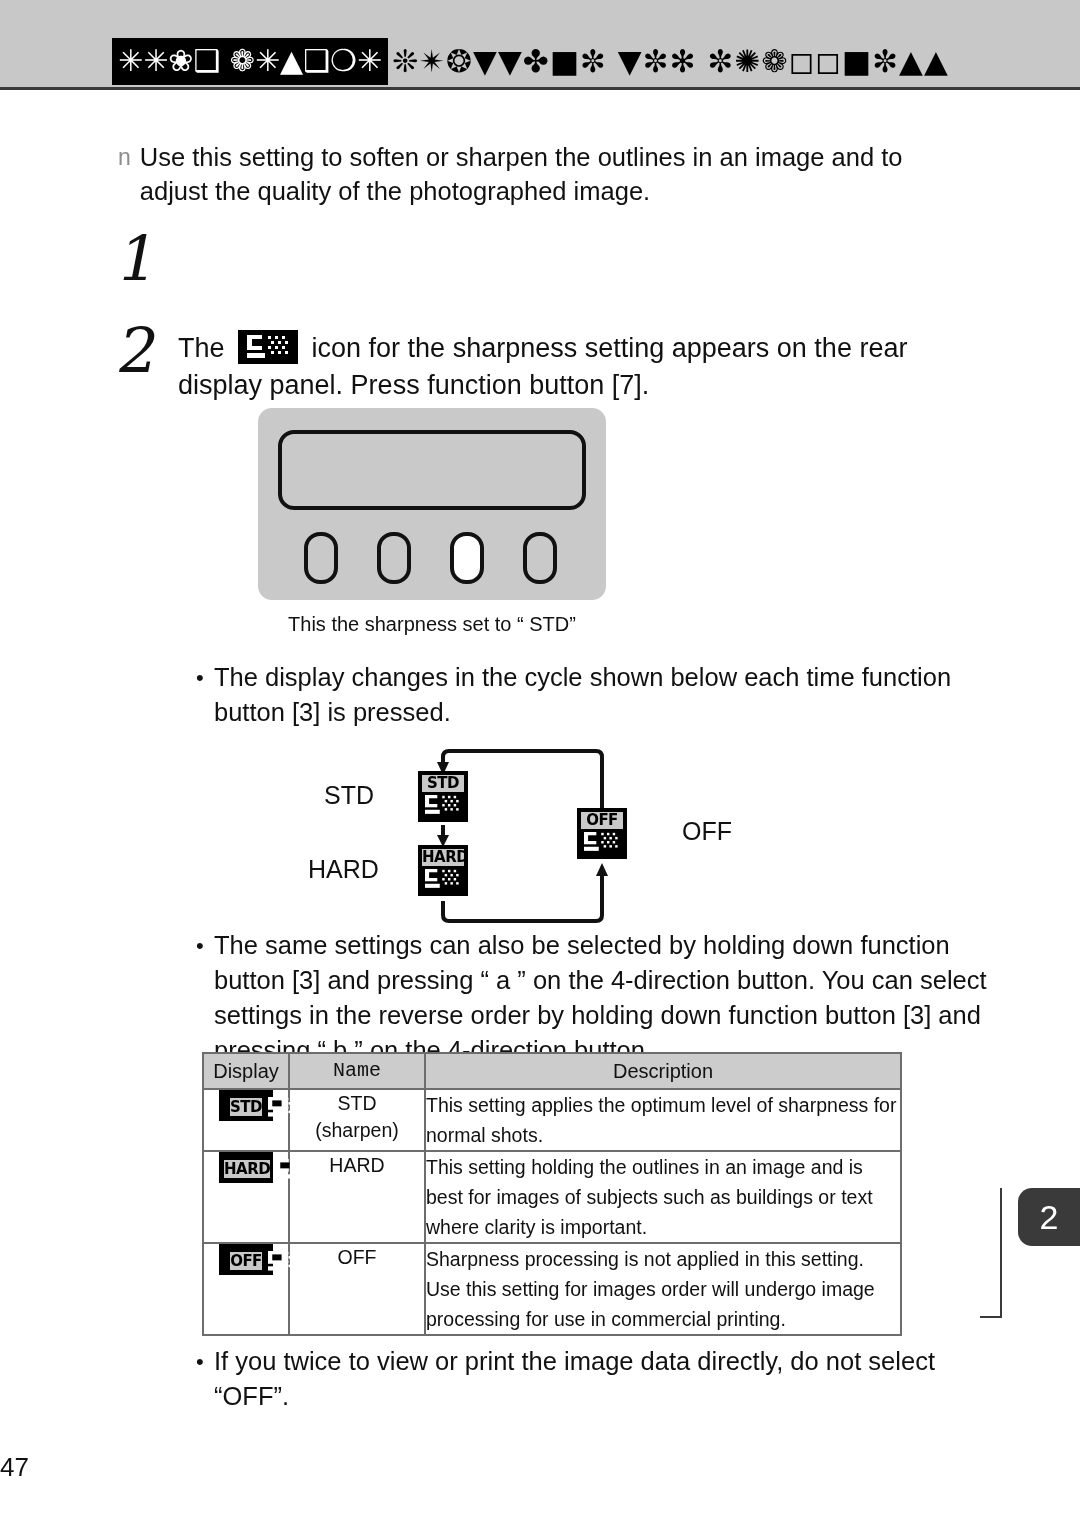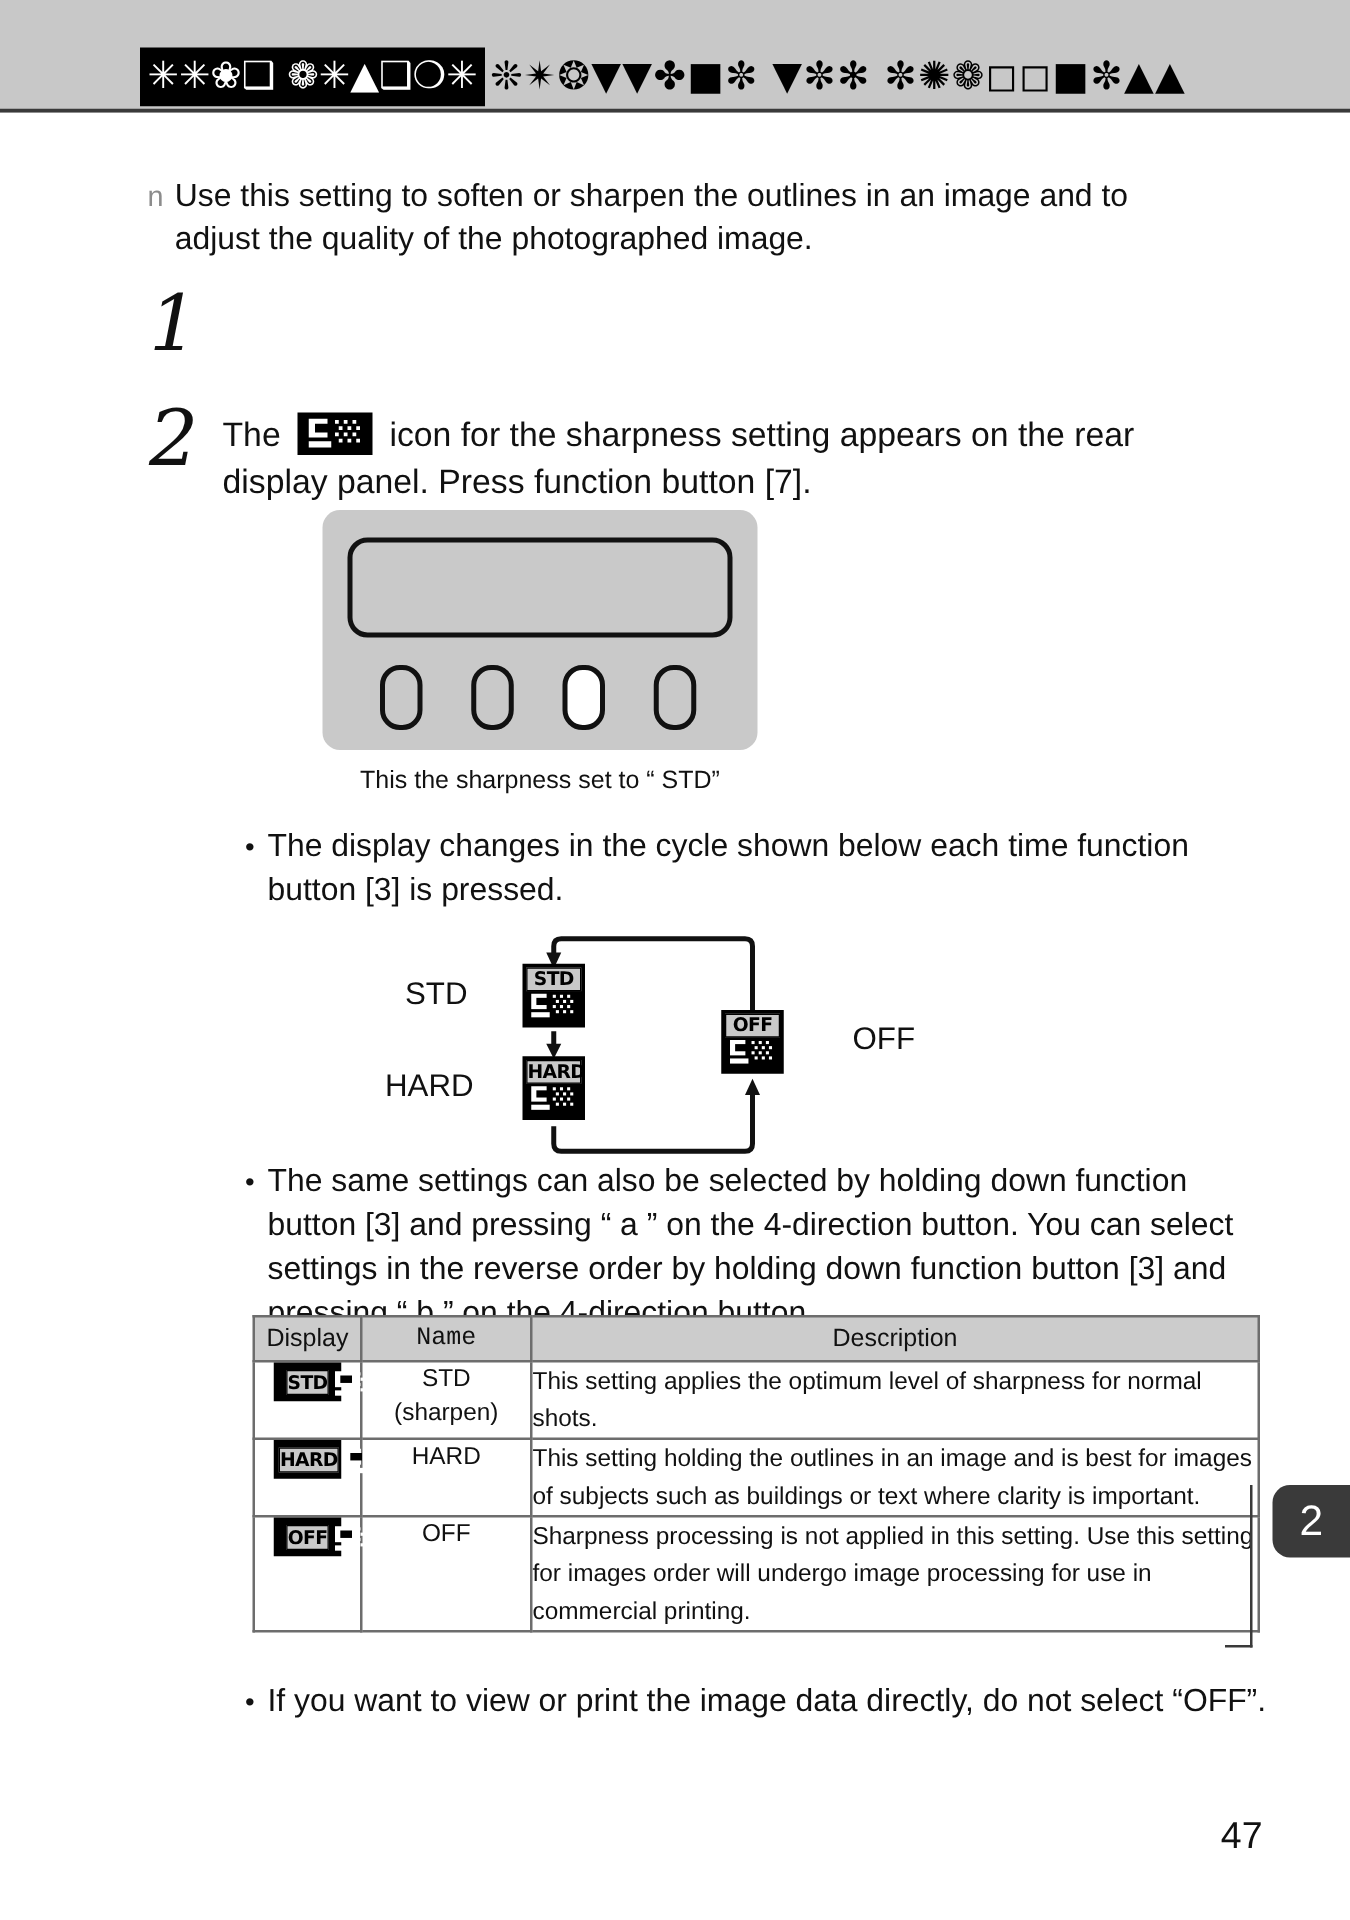--- a/index.html
+++ b/index.html
@@ -271,21 +271,21 @@
   }
   #label-std  { left: 24px;  top: 36px; }
   #label-hard { left: 8px;   top: 110px; }
   #label-off  { left: 382px; top: 72px; }
 
   
   table.settings {
     position: absolute;
     left: 202px;
     top: 962px;
-    width: 806px;
+    width: 700px;
     border-collapse: collapse;
     font-size: 19.5px;
     color: #111;
   }
   table.settings th,
   table.settings td {
     border: 2px solid #6d6d6d;
     padding: 0;
     vertical-align: top;
   }
@@ -375,22 +375,22 @@
     height: 2px;
     background: #3a3a3a;
   }
 
   
   .folio {
     position: absolute;
     left: 0;
     top: 1362px;
     width: 1010px;
-    text-align: right;
-    font-size: 30px;
+    text-align: left;
+    font-size: 26px;
     color: #111;
   }
 </style>
 </head>
 <body>
 
 <div class="header-band">
   <div class="header-inner">
     <span class="header-chapter-chip">✳✳❀❑ ❁✳▲❑❍✳</span>
     <span class="header-title-symbols">❊✴❂▼▼✤■✼ ▼✼✻ ✼✺❁◻◻■✼▲▲</span>
@@ -650,21 +650,21 @@
         <td class="cell-name">
           <div>OFF</div>
         </td>
         <td class="cell-desc">Sharpness processing is not applied in this setting. Use this setting for images order will undergo image processing for use in commercial printing.</td>
       </tr>
     </tbody>
   </table>
 
   <div class="bullet" id="bullet-off">
     <span class="dot">•</span>
-    <span>If you want to view or print the image data directly, do not select “OFF”.</span>
+    <span>If you twice to view or print the image data directly, do not select “OFF”.</span>
   </div>
 
   <div class="rule-vert"></div>
   <div class="rule-horz"></div>
   <div class="side-tab">2</div>
 
   <div class="folio">47</div>
 
 </div>
 

